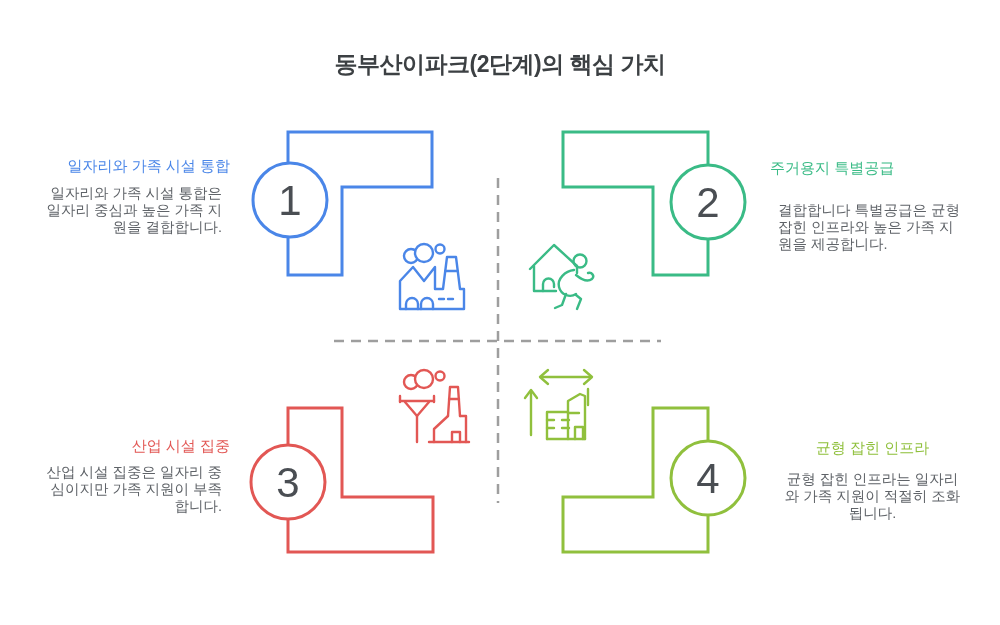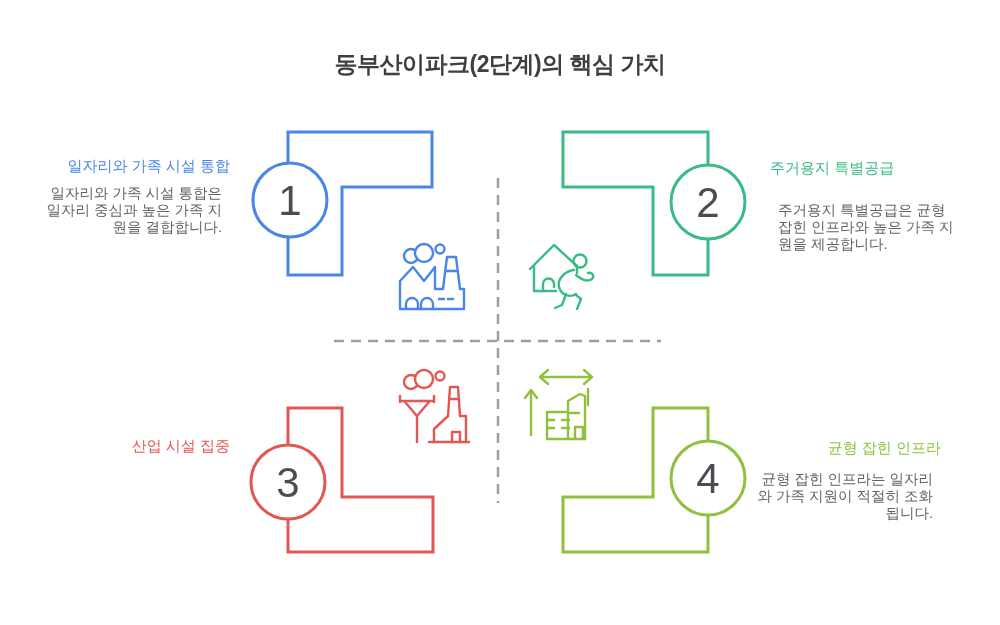--- a/index.html
+++ b/index.html
@@ -18,21 +18,21 @@
   .text-block p{
     margin:8px;font-size:14.5px;line-height:17px;color:var(--body-text,#5f6368);
     white-space:pre-line;
   }
   .tb-tl{left:30px;top:156px;width:200px;text-align:right;}
   .tb-tl h2{margin-bottom:9px;}
   .tb-tr{left:770px;top:158px;width:205px;text-align:left;}
   .tb-tr h2{margin-bottom:24px;}
   .tb-bl{left:30px;top:436px;width:200px;text-align:right;}
   .tb-bl h2{}
-  .tb-br{left:736px;top:438px;width:205px;text-align:right;}
+  .tb-br{left:770px;top:438px;width:205px;text-align:center;}
   .tb-br h2{margin-bottom:13px;}
   svg{position:absolute;overflow:visible;}
   .shape-outline{fill:none;stroke:var(--accent);stroke-width:3;stroke-linejoin:miter;}
   .shape-circle{fill:#fff;stroke:var(--accent);stroke-width:3;}
   .shape-num{
     font-family:"Liberation Sans",sans-serif;font-size:42px;font-weight:400;
     fill:var(--number-text,#4a4e53);text-anchor:middle;
   }
   .icon path,.icon circle,.icon line{
     fill:none;stroke:var(--accent);stroke-width:2.4;stroke-linecap:round;stroke-linejoin:round;
@@ -69,21 +69,21 @@
     <circle cx="46" cy="12" r="4.5"></circle>
     <path d="M6,72 L6,44 L19,30 L30,44 L41,30 L41,52 L49,52 L53,20 L62,20 L66,52 L70,52 L70,72 Z"></path>
     <path d="M51.3,34 L63.7,34"></path>
     <path d="M12,72 V67 A6,6 0 0 1 24,67 V72"></path>
     <path d="M27,72 V67 A6,6 0 0 1 39,67 V72"></path>
     <path d="M45,62 H50 M54,62 H59"></path>
   </svg>
 
   <div class="text-block tb-tr" style="--accent: #3abb86;">
     <h2>주거용지 특별공급</h2>
-    <p>주거용지 특별공급은 균형
+    <p>결합합니다 특별공급은 균형
 잡힌 인프라와 높은 가족 지
 원을 제공합니다.</p>
   </div>
   <svg style="left: 556px; top: 124px; --accent: #3abb86;" width="200" height="160" viewBox="0 0 200 160">
     <polygon class="shape-outline" points="7,8 152,8 152,151 97,151 97,63 7,63"></polygon>
     <circle class="shape-circle" cx="152" cy="78" r="37"></circle>
     <text class="shape-num" x="152" y="93">2</text>
   </svg>
   <svg class="icon" style="left: 522px; top: 235px; --accent: #3abb86;" width="82" height="82" viewBox="0 0 82 82">
     <path d="M8,34 L32,10 L55,31"></path>
@@ -92,20 +92,23 @@
     <path d="M55,31 V38"></path>
     <circle cx="58" cy="26" r="6.5"></circle>
     <path d="M52,35 C43,36 35,44 37,52 C39,60 48,63 54,59"></path>
     <path d="M54,40 C60,45 66,47 70,44 C73,41 70,37 66,38"></path>
     <path d="M44,59 L40,70 L33,73"></path>
     <path d="M54,60 L59,64 L55,74"></path>
   </svg>
 
   <div class="text-block tb-bl" style="--accent: #e25754;">
     <h2>산업 시설 집중</h2>
+    <p>산업 시설 집중은 일자리 중
+심이지만 가족 지원이 부족
+합니다.</p>
   </div>
   <svg style="left: 248px; top: 400px; --accent: #e25754;" width="200" height="160" viewBox="0 0 200 160">
     <polygon class="shape-outline" points="40,8 94,8 94,97 185,97 185,152 40,152"></polygon>
     <circle class="shape-circle" cx="40" cy="82" r="37"></circle>
     <text class="shape-num" x="40" y="97">3</text>
   </svg>
   <svg class="icon" style="left: 394px; top: 366px; --accent: #e25754;" width="78" height="78" viewBox="0 0 78 78">
     <circle class="puff" cx="17" cy="16" r="7"></circle>
     <circle class="puff" cx="30" cy="13" r="9"></circle>
     <circle cx="46" cy="10" r="4.5"></circle>

